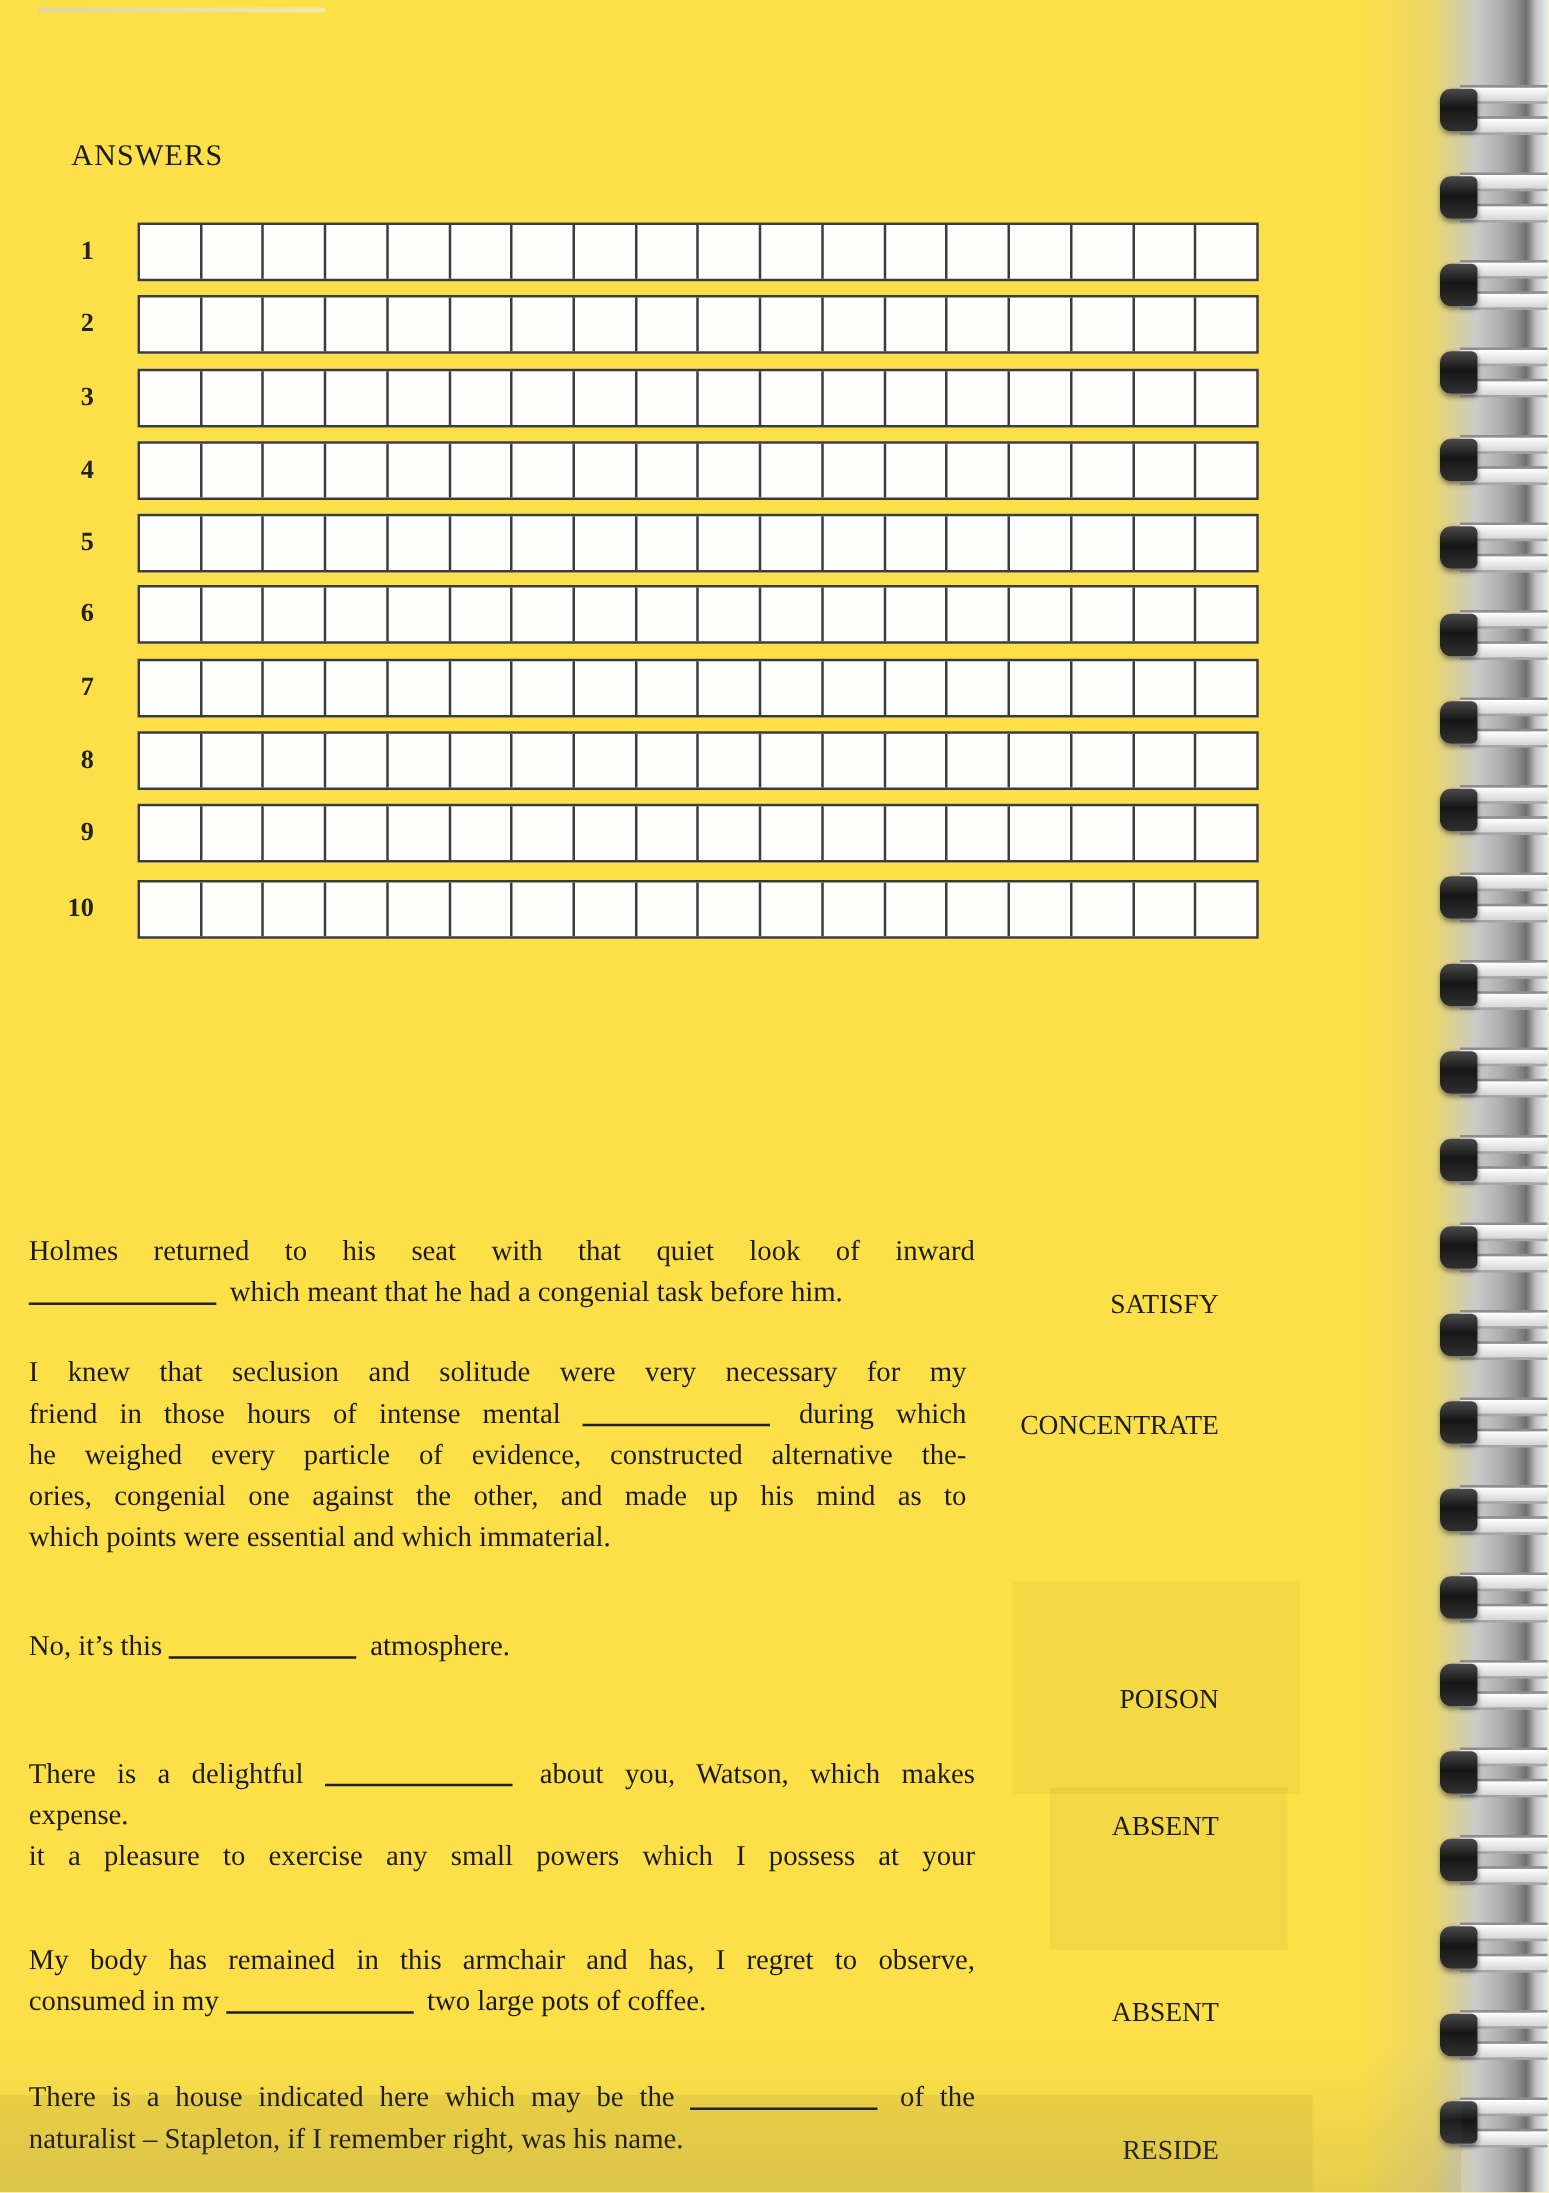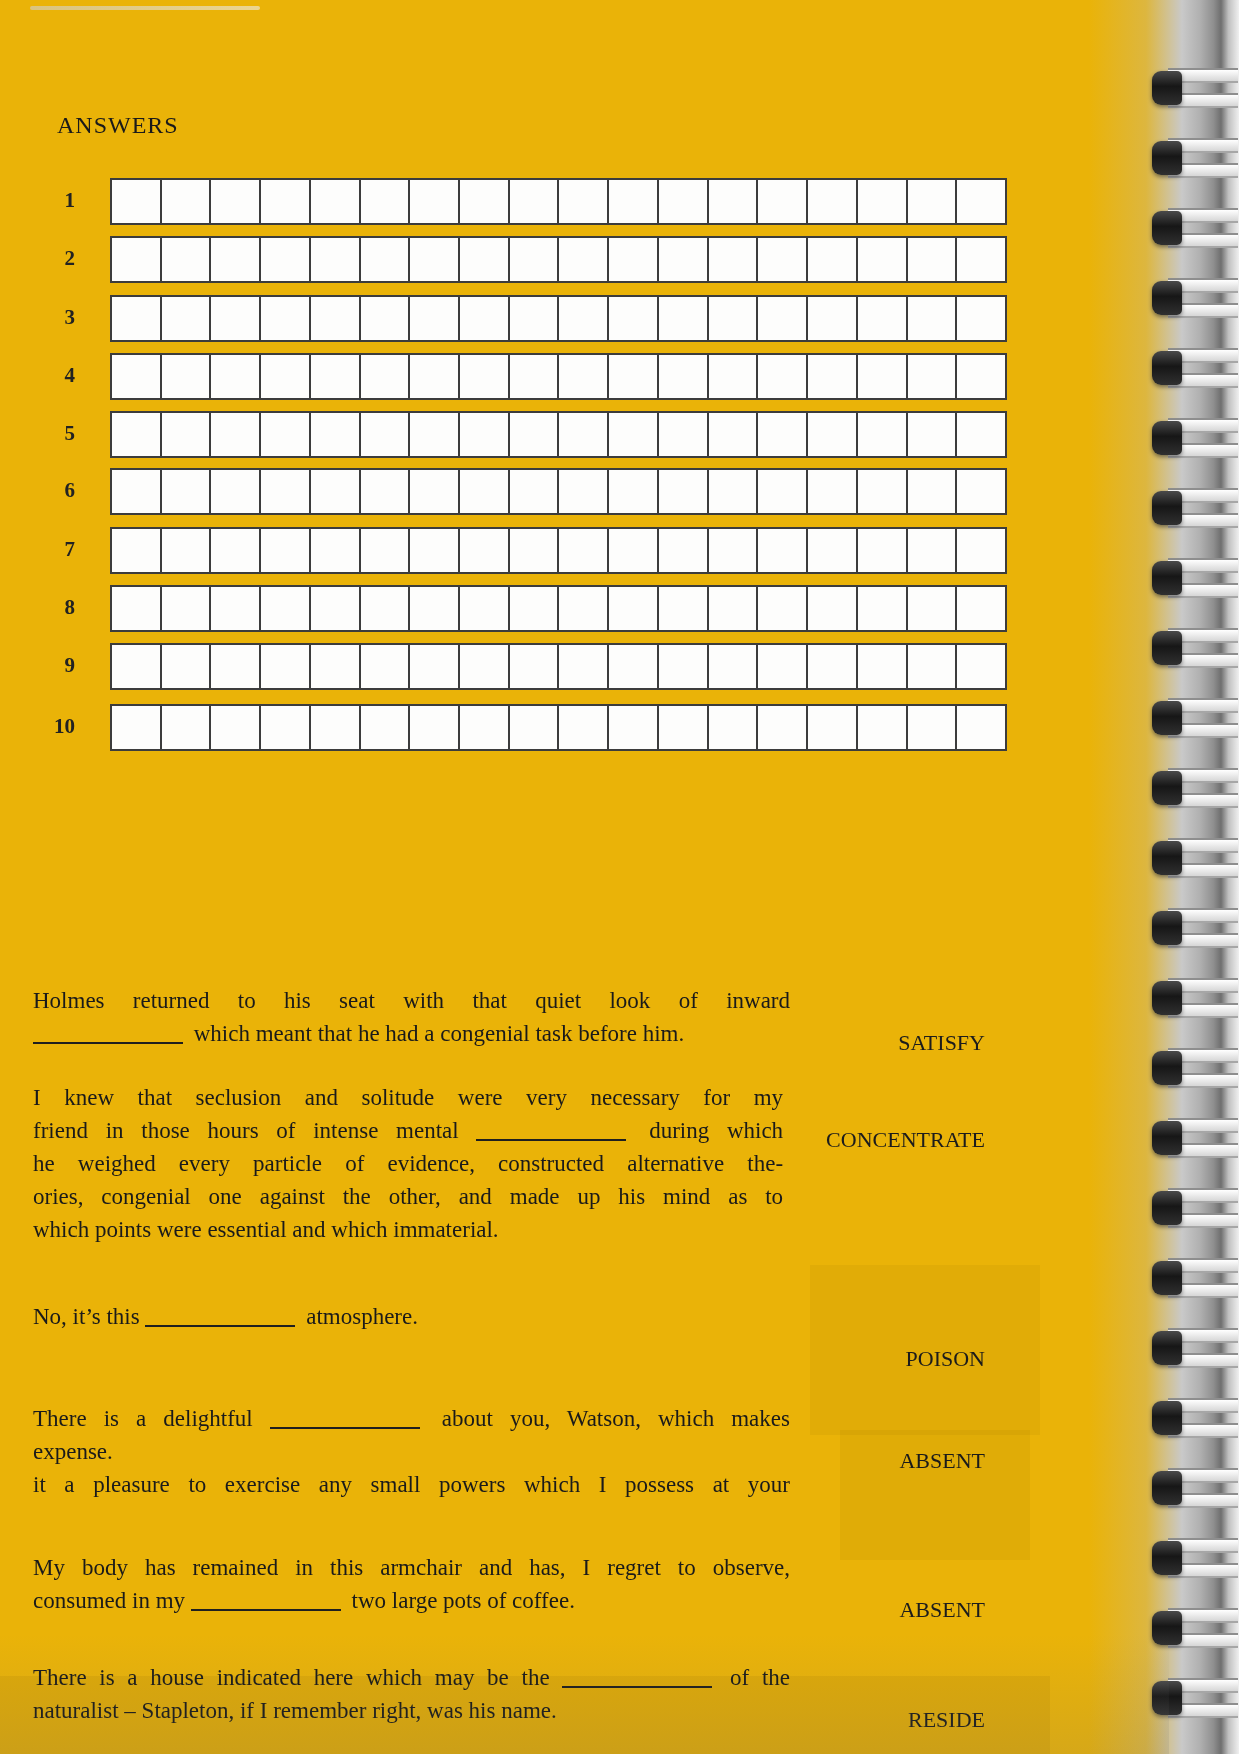--- a/index.html
+++ b/index.html
@@ -1,36 +1,36 @@
 <!DOCTYPE html>
 <html><head>
 <meta charset="utf-8">
 <style>
   html,body{margin:0;padding:0;background:#ffffff;}
   .page{
     position:relative;width:1239px;height:1754px;overflow:hidden;
-    background:#eab308;
+    background:#fde047;
     font-family:"Liberation Serif","DejaVu Serif",serif;
     color:#1a1a1a;
   }
   .smudge{position:absolute;left:30px;top:6px;width:230px;height:4px;
     background:linear-gradient(to right,#cfcfcf,#ececec);opacity:.6;border-radius:2px;}
   
   .answers-heading{position:absolute;left:57px;top:112px;font-size:24px;letter-spacing:1px;}
   .task-heading{position:absolute;left:0;top:916px;width:1180px;text-align:center;
     font-size:25px;font-weight:700;}
   
   .grid-row{position:absolute;left:110px;width:897px;height:47px;
     border:2.5px solid #3c3c3c;box-sizing:border-box;display:flex;background:#fdfdfc;}
   .grid-cell{flex:1;border-right:2px solid #3c3c3c;}
   .grid-cell:last-child{border-right:none;}
   .row-num{position:absolute;left:28px;width:47px;text-align:right;
     font-size:21px;font-weight:700;color:#222;}
   
-  .task{position:absolute;left:33px;width:952px;display:flex;align-items:flex-start;}
+  .task{position:absolute;left:23px;width:952px;display:flex;align-items:flex-start;}
   .task-text{width:757px;font-size:23px;line-height:33px;}
   .task-line{min-height:33px;}
   .task-line.j{text-align:justify;text-align-last:justify;}
   .task-kw{flex:1;text-align:right;font-size:22px;line-height:33px;white-space:nowrap;color:#1c1c1c;margin-top:42px;}
   .blank{display:inline-block;width:150px;height:16px;border-bottom:2px solid #1f1f1f;
     vertical-align:-3px;margin-right:5px;}
   
   .page-edge{position:absolute;top:0;right:0;width:150px;height:100%;
     background:linear-gradient(to right,
       rgba(190,190,190,0) 0%, rgba(190,190,190,.30) 38%,

